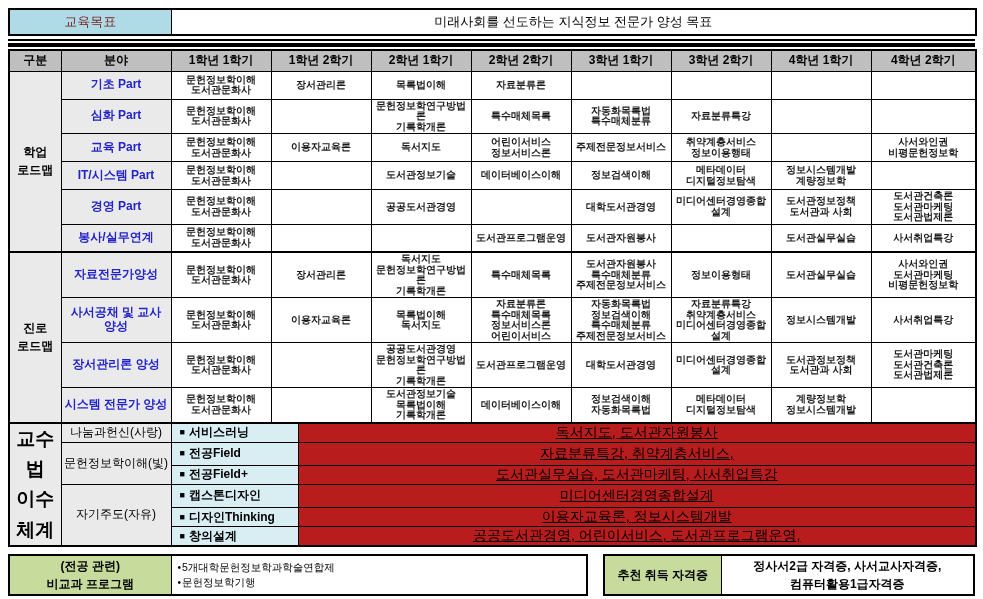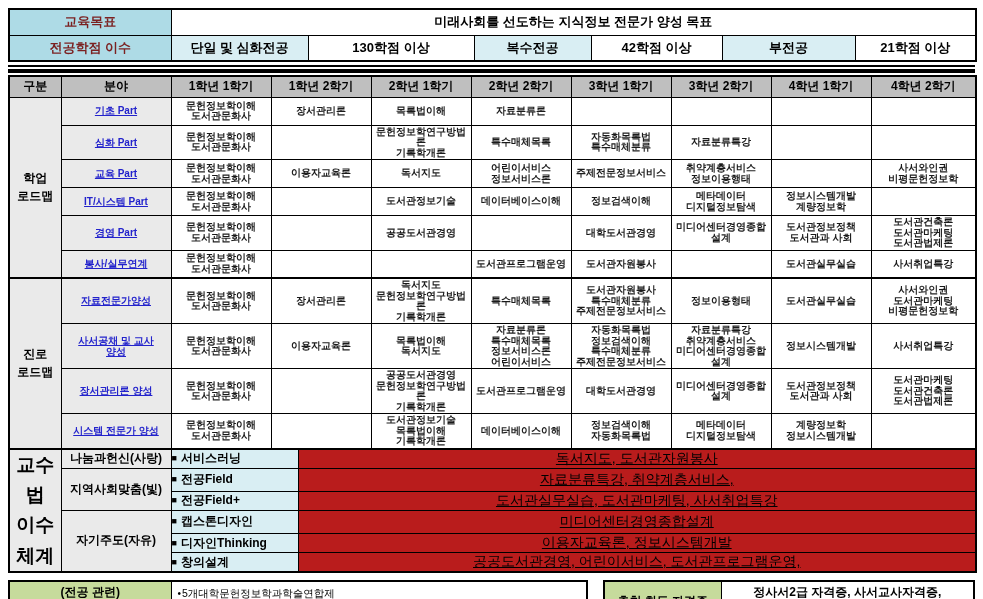--- a/index.html
+++ b/index.html
@@ -8,43 +8,43 @@
     --blue_field:#2323cc; --ink:#1a1a1a;
   }
   *{box-sizing:border-box;}
   body{margin:0;background:#fff;font-family:"Liberation Sans","DejaVu Sans",sans-serif;color:#000;}
   .page{position:relative;width:983px;height:599px;padding:8px;overflow:hidden;background:#fff;}
   table{border-collapse:collapse;table-layout:fixed;}
   td{border:1px solid #000;text-align:center;vertical-align:middle;overflow:hidden;padding:0;}
 
   
   .top-table{width:967px;border:2px solid #000;}
-  .top-table td{height:26px;font-size:13px;font-weight:bold;}
+  .top-table td{height:26px;font-size:13px;font-weight:normal;}
   .cell-goal-label,.cell-credit-label{background:var(--cyan_dark);color:var(--maroon);}
   .cell-goal-value{background:#fff;}
   .cell-credit-name{background:var(--cyan_light);}
   .cell-credit-value{background:#fff;}
 
   .double-sep{height:2px;background:#000;border-top:2px solid #000;border-bottom:2px solid #fff;margin:3px 0 2px 0;width:967px;
     box-shadow:0 4px 0 0 #000;}
 
   
   .grid{width:967px;border:2px solid #000;margin-top:6px;}
   tr.gh td{background:var(--gray_header);font-weight:bold;font-size:12px;height:21px;}
   td.section-label{background:var(--gray_label);font-weight:bold;font-size:12px;white-space:pre-line;line-height:1.55;}
-  td.field{background:var(--gray_label);color:var(--blue_field);font-weight:bold;font-size:10px;white-space:pre-line;line-height:1.15;text-decoration:underline;}
+  td.field{background:var(--gray_label);color:var(--blue_field);font-weight:bold;font-size:12px;white-space:pre-line;line-height:1.15;}
   td.course{background:#fff;color:var(--ink);font-weight:bold;font-size:10px;line-height:10.5px;white-space:pre-line;padding:1px 0;}
   tr.sec0 td{height:28px;}
   tr.sec1 td{height:31px;}
   tr.bt2 td{border-top:2px solid #000;}
   
   tr.ped td{height:19px;}
   td.ped-label{background:var(--gray_label);font-weight:bold;font-size:19px;white-space:pre-line;line-height:1.6;}
-  td.category{background:var(--gray_label);font-weight:bold;font-size:12px;}
-  td.method{background:var(--cyan_light);font-weight:bold;font-size:12px;text-align:left;}
+  td.category{background:var(--gray_label);font-weight:normal;font-size:12px;}
+  td.method{background:var(--cyan_light);font-weight:bold;font-size:12px;text-align:left;padding-left:8px;}
   td.method .bullet{font-size:9px;vertical-align:1px;margin-right:4px;}
   td.pvalue{background:#b91c1c;font-size:14px;text-decoration:underline;}
 
   
   .footer{display:flex;margin-top:7px;align-items:flex-start;}
   .footer table{border:2px solid #000;}
   .prog-table{width:580px;}
   .prog-label{background:var(--green);font-weight:bold;font-size:12px;white-space:pre-line;width:162px;height:40px;line-height:1.5;}
   .prog-items{background:#fff;text-align:left;padding:2px 6px;font-size:10.5px;line-height:1.45;}
   .prog-items .bullet{font-size:10px;margin-right:1px;}
@@ -64,29 +64,20 @@
         <col style="width:166px">
         <col style="width:117px">
         <col style="width:131px">
         <col style="width:133px">
         <col style="width:121px">
       </colgroup>
     <tbody>
         <tr>
       <td class="cell-goal-label">교육목표</td>
       <td class="cell-goal-value" colspan="6">미래사회를 선도하는 지식정보 전문가 양성 목표</td>
-    </tr>
-    <tr>
-      <td class="cell-credit-label">전공학점 이수</td>
-      <td class="cell-credit-name">단일 및 심화전공</td>
-      <td class="cell-credit-value">130학점 이상</td>
-      <td class="cell-credit-name">복수전공</td>
-      <td class="cell-credit-value">42학점 이상</td>
-      <td class="cell-credit-name">부전공</td>
-      <td class="cell-credit-value">21학점 이상</td>
     </tr>
   </tbody>
     </table>
 
   <div class="double-sep"></div>
 
   <table class="grid">
     <colgroup>
       <col style="width:52px">
         <col style="width:110px">
@@ -275,21 +266,21 @@
         </tr>
         <tr class="ped bt2">
           <td class="ped-label" colspan="1" rowspan="6">교수법
 이수
 체계</td>
           <td class="category" colspan="1" rowspan="1">나눔과헌신(사랑)</td>
           <td class="method" colspan="2"><span class="bullet">■</span><span>서비스러닝</span></td>
           <td class="pvalue" colspan="7">독서지도, 도서관자원봉사</td>
         </tr>
         <tr class="ped">
-          <td class="category" colspan="1" rowspan="2">지역사회맞춤(빛)</td>
+          <td class="category" colspan="1" rowspan="2">문헌정보학이해(빛)</td>
           <td class="method" colspan="2"><span class="bullet">■</span><span>전공Field</span></td>
           <td class="pvalue" colspan="7">자료분류특강, 취약계층서비스,</td>
         </tr>
         <tr class="ped">
           <td class="method" colspan="2"><span class="bullet">■</span><span>전공Field+</span></td>
           <td class="pvalue" colspan="7">도서관실무실습, 도서관마케팅, 사서취업특강</td>
         </tr>
         <tr class="ped">
           <td class="category" colspan="1" rowspan="3">자기주도(자유)</td>
           <td class="method" colspan="2"><span class="bullet">■</span><span>캡스톤디자인</span></td>

